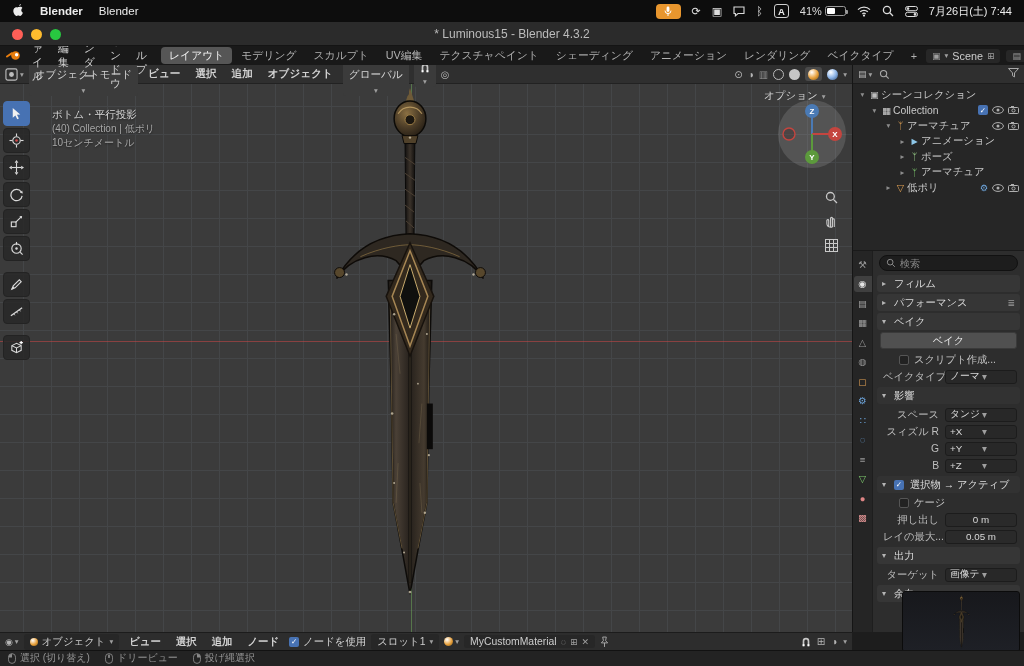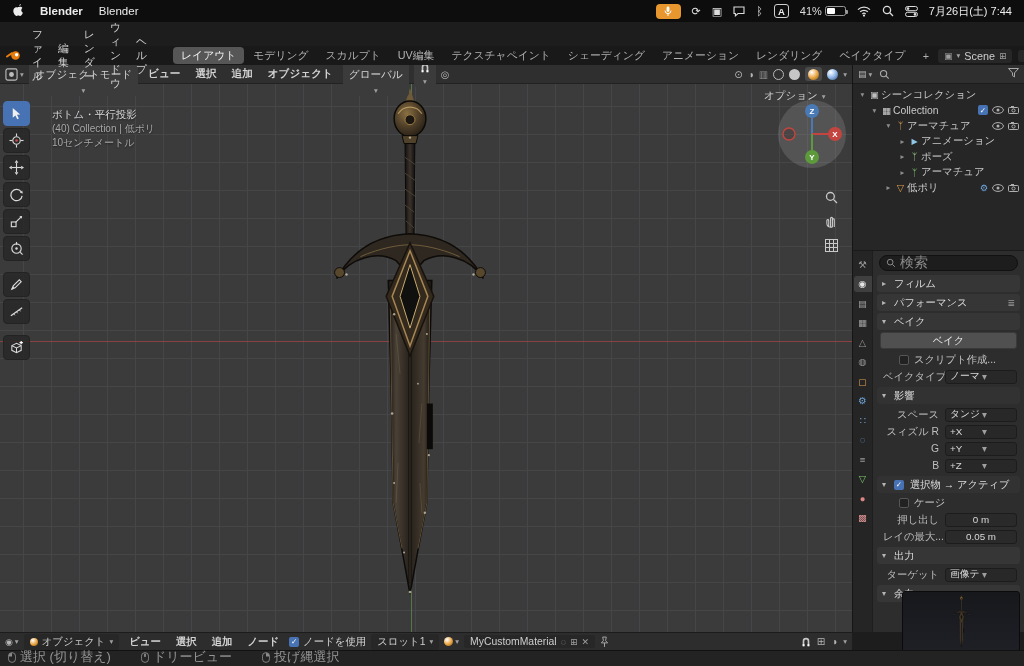--- a/index.html
+++ b/index.html
@@ -20,21 +20,21 @@
 
 
 .titlebar{position:absolute;top:22px;left:0;right:0;height:24px;background:#2b2b2b;display:flex;align-items:center;justify-content:center;border-bottom:1px solid #141414;z-index:19;}
 .lights{position:absolute;left:12px;top:7px;display:flex;gap:8px;}
 .light{width:11px;height:11px;border-radius:50%;}
 .title{color:#bcbcbc;font-size:12px;}
 
 
 .topbar{position:absolute;top:46px;left:0;right:0;height:19px;background:#191919;display:flex;align-items:center;padding:0 6px;gap:1px;font-size:10.8px;color:#cfcfcf;z-index:18;}
 .menu-item{padding:1px 7px;border-radius:3px;cursor:default;}
-.tabs{display:flex;align-items:center;margin-left:18px;gap:1px;}
+.tabs{display:flex;align-items:center;margin-left:6px;gap:1px;}
 .tab{padding:1.5px 8px;border-radius:4px;color:#b2b2b2;white-space:nowrap;}
 .tab.active{background:#565656;color:#f2f2f2;}
 .top-right{margin-left:auto;display:flex;align-items:center;gap:6px;}
 .pill{background:#272727;border-radius:3px;padding:1px 6px;display:flex;align-items:center;gap:4px;color:#cdcdcd;}
 .caret{font-size:7.5px;color:#9f9f9f;}
 
 
 .vp-header{position:absolute;top:65px;left:0;width:852px;height:19px;background:#2f2f2f;border-bottom:1px solid #222;display:flex;align-items:center;gap:5px;padding:0 5px;font-size:10.6px;z-index:10;}
 .widget{background:#3b3b3b;border-radius:3px;padding:1px 6px;display:flex;align-items:center;gap:4px;flex-direction:column;}
 .hmenu{padding:1px 5px;border-radius:3px;color:#d2d2d2;font-weight:bold;}
@@ -83,42 +83,42 @@
 .cb{width:10px;height:10px;border-radius:2px;background:#4772b3;display:flex;align-items:center;justify-content:center;color:#fff;font-size:7.5px;}
 .cb.off{background:#222;border:1px solid #555;color:transparent;}
 
 
 .props{position:absolute;left:852px;top:250px;width:172px;height:382px;background:#2d2d2d;border-left:1px solid #151515;border-top:1px solid #1a1a1a;display:flex;z-index:3;}
 .ptabs{width:20px;background:#252525;display:flex;flex-direction:column;align-items:center;padding-top:5px;gap:3.5px;border-right:1px solid #1e1e1e;}
 .ptab{width:18px;height:16px;display:flex;align-items:center;justify-content:center;font-size:9.5px;color:#999;border-radius:3px 0 0 3px;}
 .ptab.active{background:#3f3f3f;color:#e5e5e5;}
 .pmain{flex:1;overflow:hidden;padding:3px 4px;font-size:10.3px;}
 .psearchwrap{display:flex;align-items:center;gap:4px;background:#1d1d1d;border:1px solid #111;border-radius:9px;height:16px;padding:0 6px;margin:1px 2px 4px 2px;}
-.psearch{flex:1;background:transparent;border:0;outline:none;color:#ddd;font-size:14px;min-width:0;font-family:Liberation Mono, monospace;}
+.psearch{flex:1;background:transparent;border:0;outline:none;color:#ddd;font-size:10px;min-width:0;}
 .psearch::placeholder{color:#8a8a8a;}
 .phead{display:flex;align-items:center;gap:4px;height:17px;background:#363636;border-radius:3px;margin:2px 0;padding:0 5px;color:#dedede;}
 .phead .arr{font-size:8px;color:#b5b5b5;width:8px;}
 .prow{display:flex;align-items:center;height:17px;padding:0 3px 0 6px;}
 .plabel{flex:1;text-align:right;padding-right:6px;color:#bfbfbf;white-space:nowrap;overflow:hidden;}
 .pdrop{width:72px;height:14px;background:#282828;border:1px solid #1c1c1c;border-radius:3px;display:flex;align-items:center;padding:0 4px;gap:2px;color:#d8d8d8;flex:none;}
 .pdrop span{flex:1;white-space:nowrap;overflow:hidden;font-size:9.8px;}
 .pnum{width:72px;height:14px;background:#2a2a2a;border:1px solid #1c1c1c;border-radius:3px;display:flex;align-items:center;justify-content:center;color:#d8d8d8;font-size:9.8px;flex:none;}
 .bakebtn{height:17px;background:#505050;border:1px solid #3a3a3a;border-radius:3px;margin:1px 3px 3px 3px;display:flex;align-items:center;justify-content:center;color:#eee;}
 .pcheckrow{display:flex;align-items:center;gap:5px;height:16px;padding-left:22px;color:#c3c3c3;}
 
 
 .preview{position:absolute;left:902px;top:591px;width:118px;height:61px;background:linear-gradient(#17181c,#1e2026);border:1px solid #0b0b0b;border-radius:3px;z-index:8;display:flex;align-items:center;justify-content:center;overflow:hidden;}
 
 
 .shader{position:absolute;left:0;top:632px;width:852px;height:18px;background:#2d2d2d;border-top:1px solid #1c1c1c;display:flex;align-items:center;gap:5px;padding:0 5px;font-size:10.4px;z-index:9;}
 .shcb{width:10px;height:10px;border-radius:2px;background:#4772b3;display:flex;align-items:center;justify-content:center;color:#fff;font-size:7.5px;}
 .sh-right{margin-left:auto;display:flex;align-items:center;gap:6px;color:#bdbdbd;}
 
 
-.status{position:absolute;left:0;top:650px;width:1024px;height:16px;background:#232323;border-top:1px solid #121212;display:flex;align-items:flex-end;gap:30px;padding:0 8px;color:#969696;font-size:13px;z-index:9;}
+.status{position:absolute;left:0;top:650px;width:1024px;height:16px;background:#232323;border-top:1px solid #121212;display:flex;align-items:flex-start;gap:15px;padding:0 8px;color:#969696;font-size:10px;z-index:9;}
 .hint{display:flex;align-items:center;gap:4px;}
 .icon-sm svg{display:block;}
 .noselect{user-select:none;}
 </style>
 </head>
 <body class="noselect">
 
 <svg width="0" height="0" style="position:absolute" aria-hidden="true">
   <defs>
     <radialGradient id="pomG" cx="40%" cy="35%" r="75%">
@@ -244,20 +244,28 @@
               <rect x="0.5" y="6.3" width="12" height="4.2" rx="2.1"></rect>
             </g>
             <circle cx="3" cy="2.6" r="1.3" fill="#dcdcdc"></circle>
             <circle cx="10" cy="8.4" r="1.3" fill="#dcdcdc"></circle>
           </svg>
       </span>
       <span>7月26日(土) 7:44</span>
     </div>
   </div>
 
+  <div class="titlebar">
+    <div class="lights">
+      <span class="light" style="background:#ff5f57"></span>
+      <span class="light" style="background:#febc2e"></span>
+      <span class="light" style="background:#28c840"></span>
+    </div>
+    <span class="title">* Luminous15 - Blender 4.3.2</span>
+  </div>
 
   <div class="topbar">
     <span style="display:flex;align-items:center;margin-right:3px;">
       <svg width="15" height="11" viewBox="0 0 15 11">
           <circle cx="9.5" cy="5.5" r="4.3" fill="#e87d0d"></circle>
           <circle cx="10.6" cy="4.8" r="1.7" fill="#fff"></circle>
           <path d="M1,6.5 L6,3.2" stroke="#e87d0d" stroke-width="2" stroke-linecap="round"></path>
         </svg>
     </span>
     <span class="menu-item">ファイル</span>

